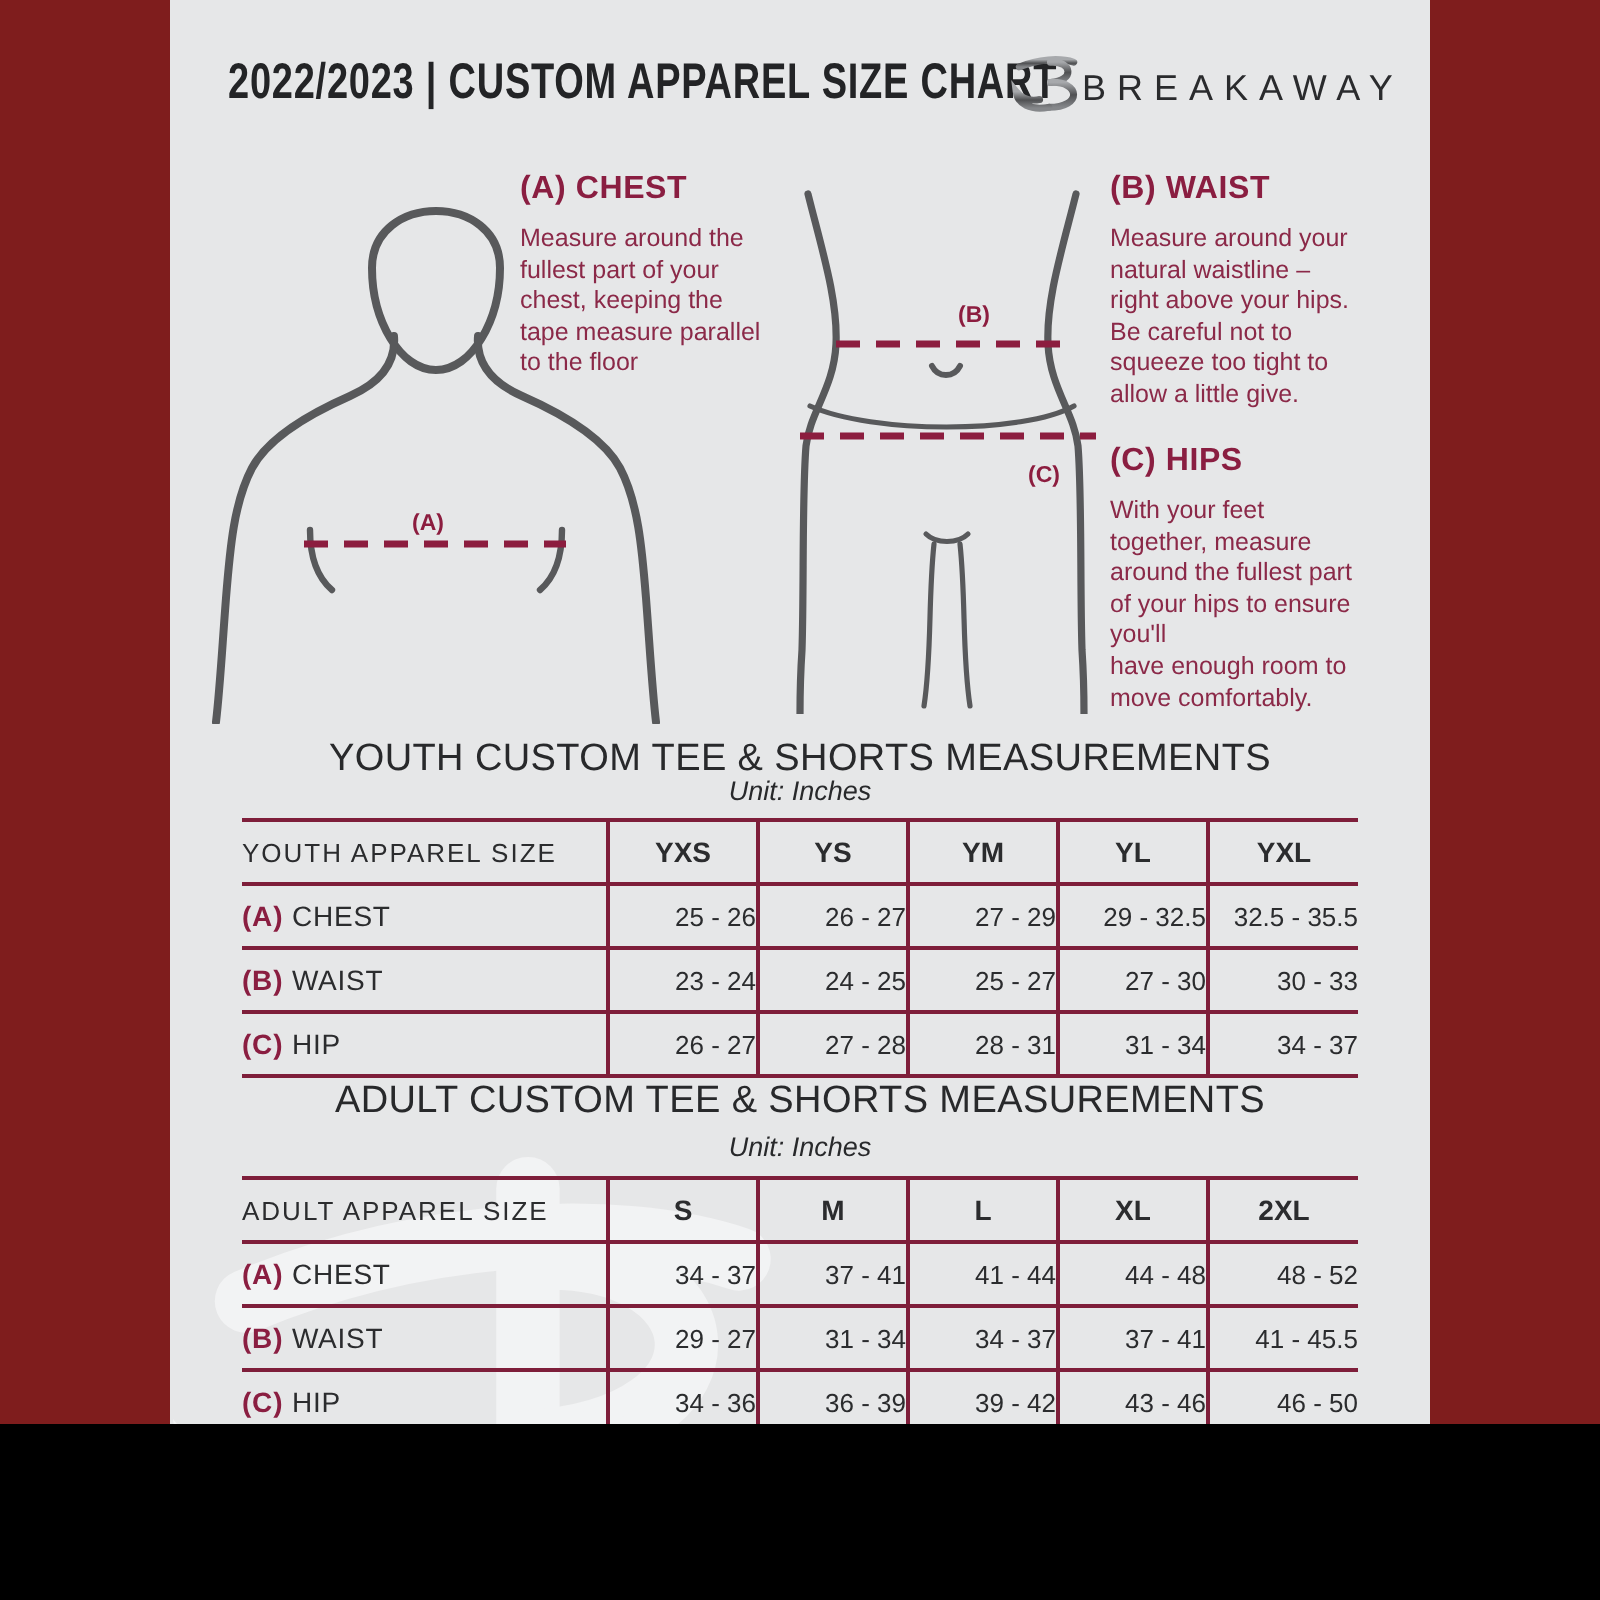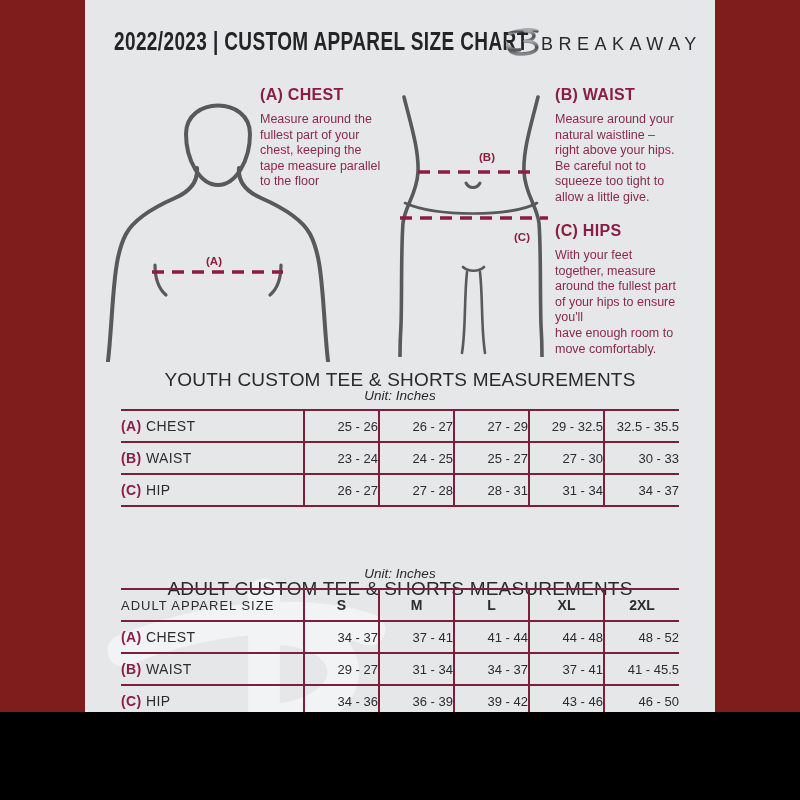--- a/index.html
+++ b/index.html
@@ -49,21 +49,21 @@
     line-height:15.6px; white-space:pre-line;
   }
 
   
   .tbl-title, .tbl-unit {
     position:absolute; left:36px; width:558px; text-align:center; color:#28292b;
   }
   .tbl-title { font-size:19px; font-weight:normal; letter-spacing:0.2px; }
   .tbl-unit { font-size:13.5px; font-style:italic; }
   .t1-title { top:369px; } .t1-unit { top:388px; }
-  .t2-title { top:578px; } .t2-unit { top:566px; }
+  .t2-title { top:540px; } .t2-unit { top:566px; }
 
   table.size-table {
     position:absolute; left:36px; width:558px;
     border-collapse:collapse; table-layout:fixed;
     border-top:2px solid #7e1e3a; border-bottom:2px solid #7e1e3a;
   }
   .t1 { top:409px; } .t2 { top:588px; }
   .size-table tr { height:32px; }
   .size-table th, .size-table td { padding:0; vertical-align:middle; }
   .size-table .vline { border-left:2px solid #7e1e3a; }
@@ -175,20 +175,28 @@
     <table class="size-table t1">
       <colgroup>
           <col style="width:183px">
           <col style="width:75px">
           <col style="width:75px">
           <col style="width:75px">
           <col style="width:75px">
           <col style="width:75px">
         </colgroup>
       <tbody>
+          <tr>
+        <th class="hdr-label">YOUTH APPAREL SIZE</th>
+        <th class="hdr-size vline">YXS</th>
+        <th class="hdr-size vline">YS</th>
+        <th class="hdr-size vline">YM</th>
+        <th class="hdr-size vline">YL</th>
+        <th class="hdr-size vline">YXL</th>
+      </tr>
       <tr class="data-row">
         <td class="row-label"><span class="row-key">(A)</span> <span>CHEST</span></td>
         <td class="val-cell vline">25 - 26</td>
         <td class="val-cell vline">26 - 27</td>
         <td class="val-cell vline">27 - 29</td>
         <td class="val-cell vline">29 - 32.5</td>
         <td class="val-cell vline">32.5 - 35.5</td>
       </tr>
       <tr class="data-row">
         <td class="row-label"><span class="row-key">(B)</span> <span>WAIST</span></td>

